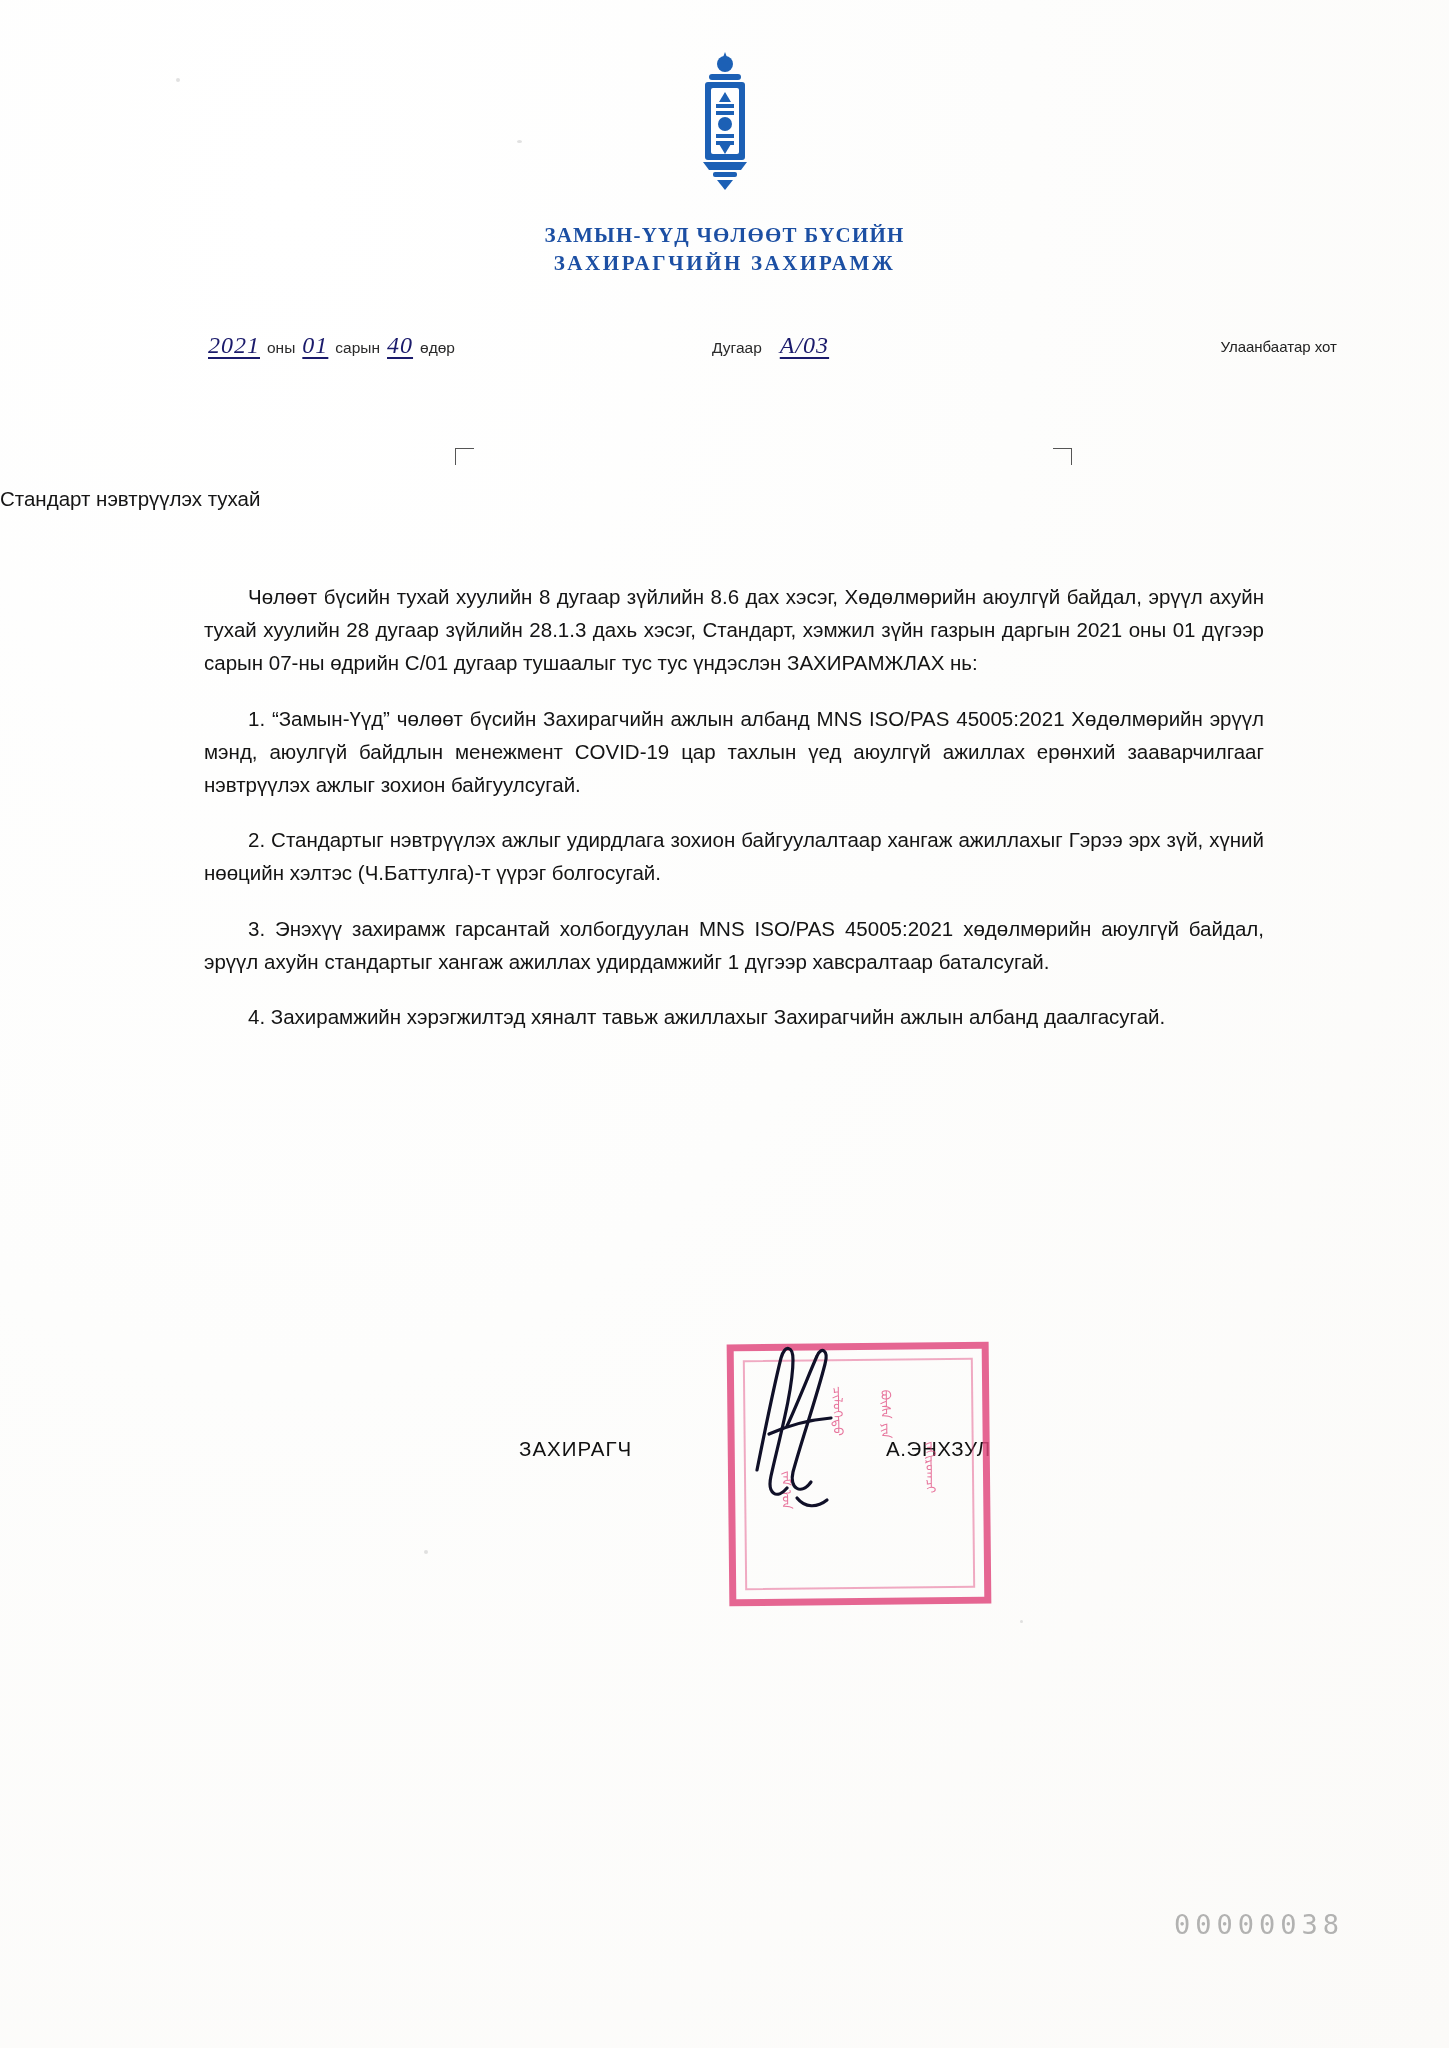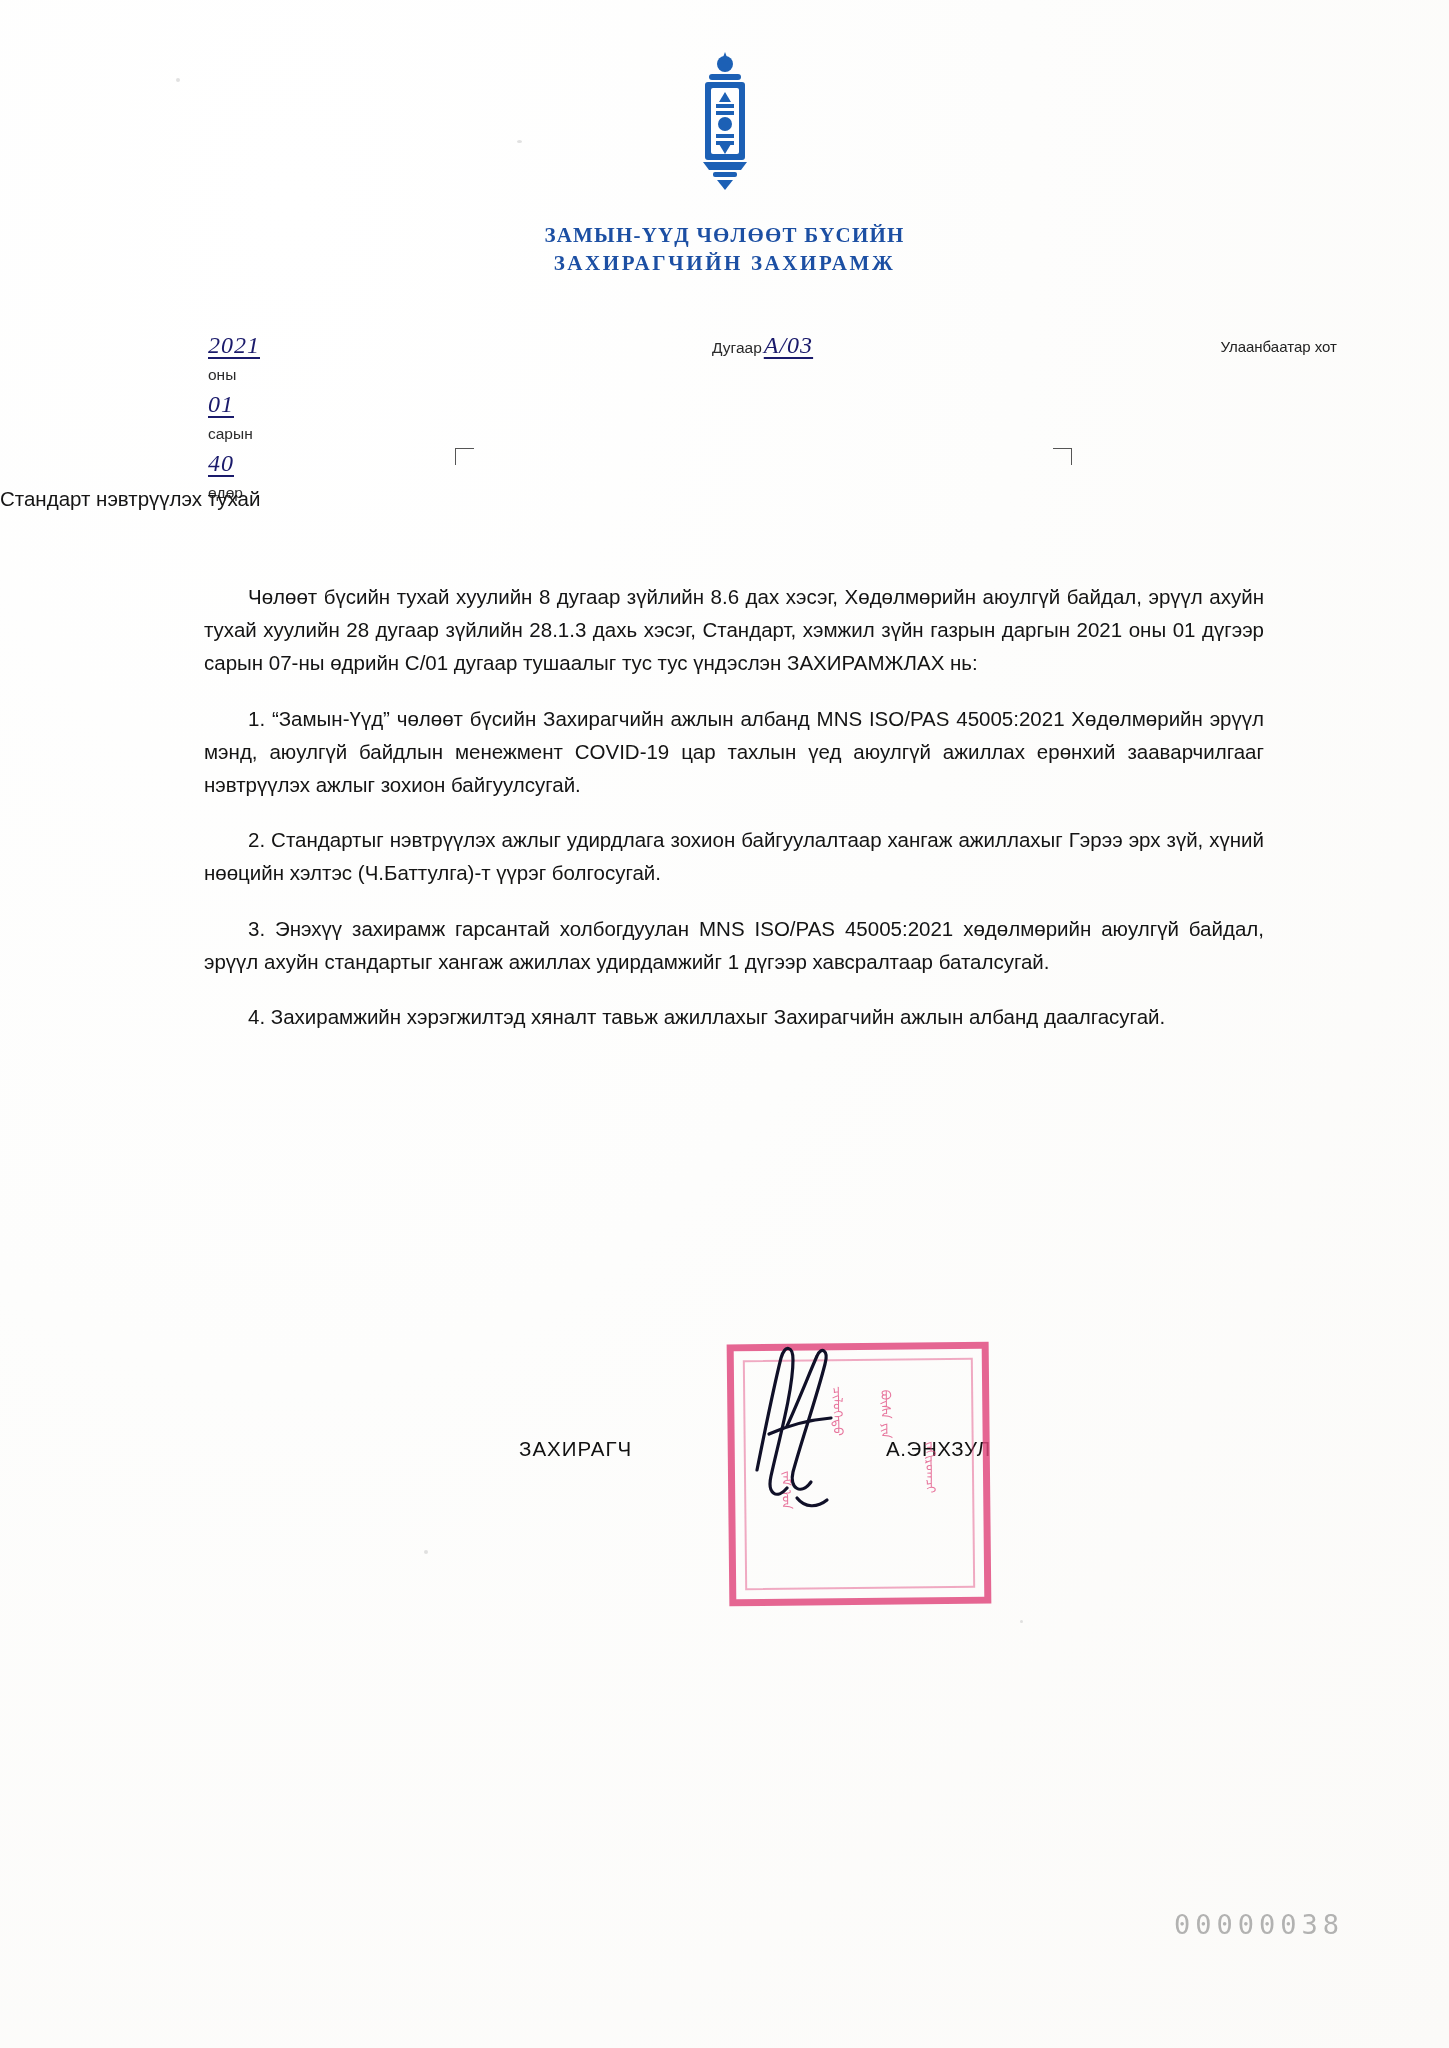--- a/index.html
+++ b/index.html
@@ -71,29 +71,28 @@
     font-size: 15.5px;
     color: #2a2a2a;
   }
   .date-group {
     position: absolute;
     left: 208px;
     top: 2px;
     display: flex;
     align-items: baseline;
     gap: 7px;
-    flex-direction: column;
   }
   .num-group {
     position: absolute;
     left: 712px;
     top: 2px;
     display: flex;
     align-items: baseline;
-    gap: 2px;
+    gap: 18px;
   }
   .city {
     position: absolute;
     right: 112px;
     top: 8px;
     font-size: 15px;
     color: #222;
   }
 
   

